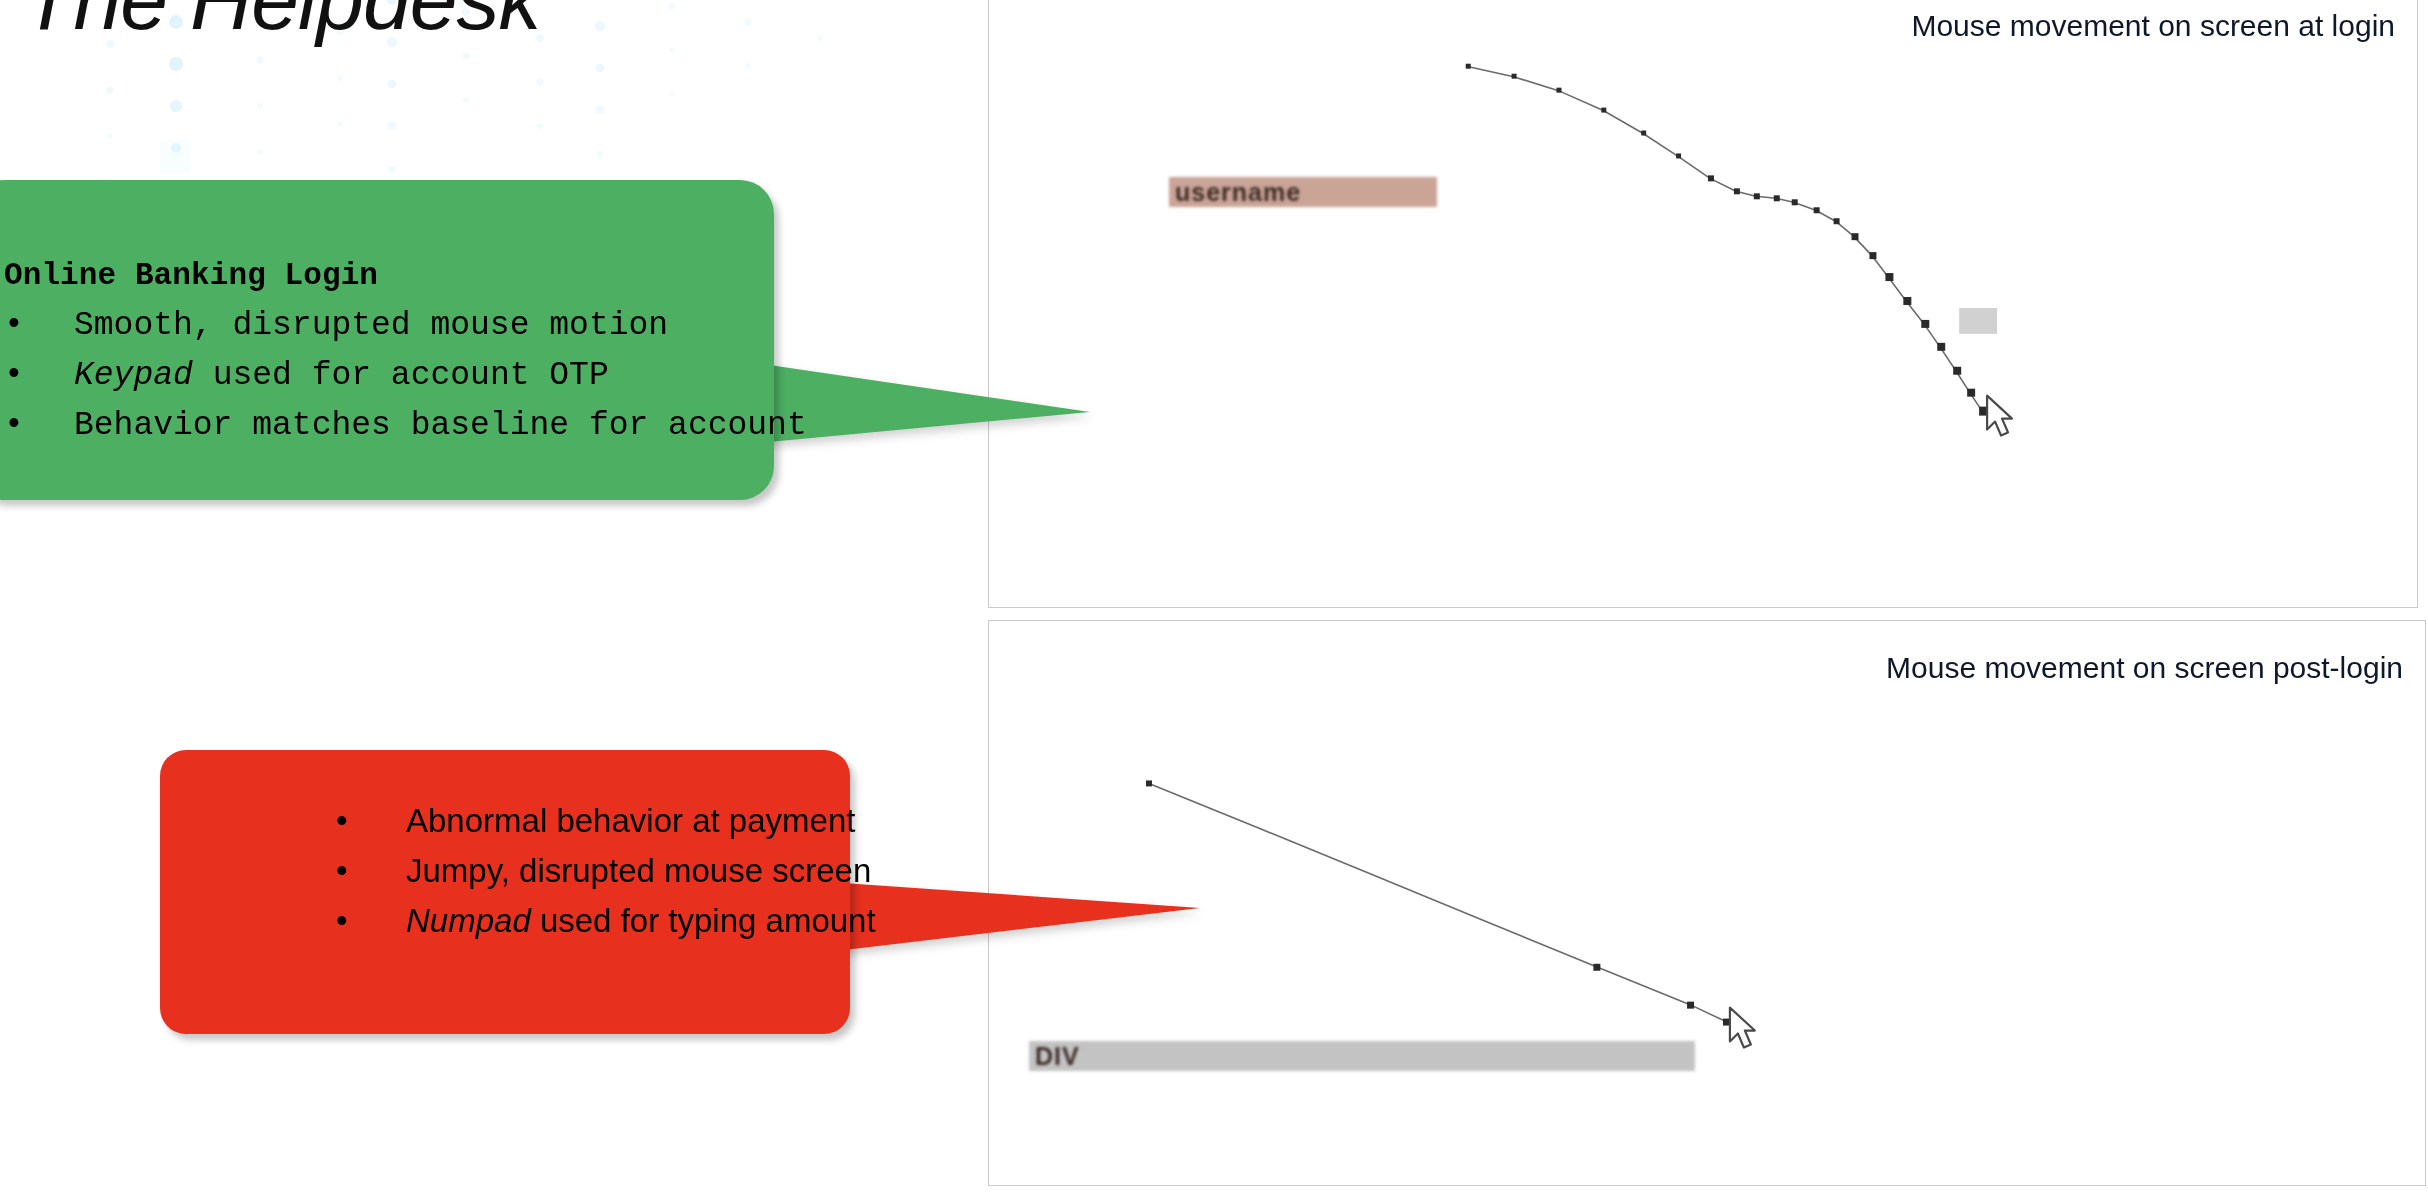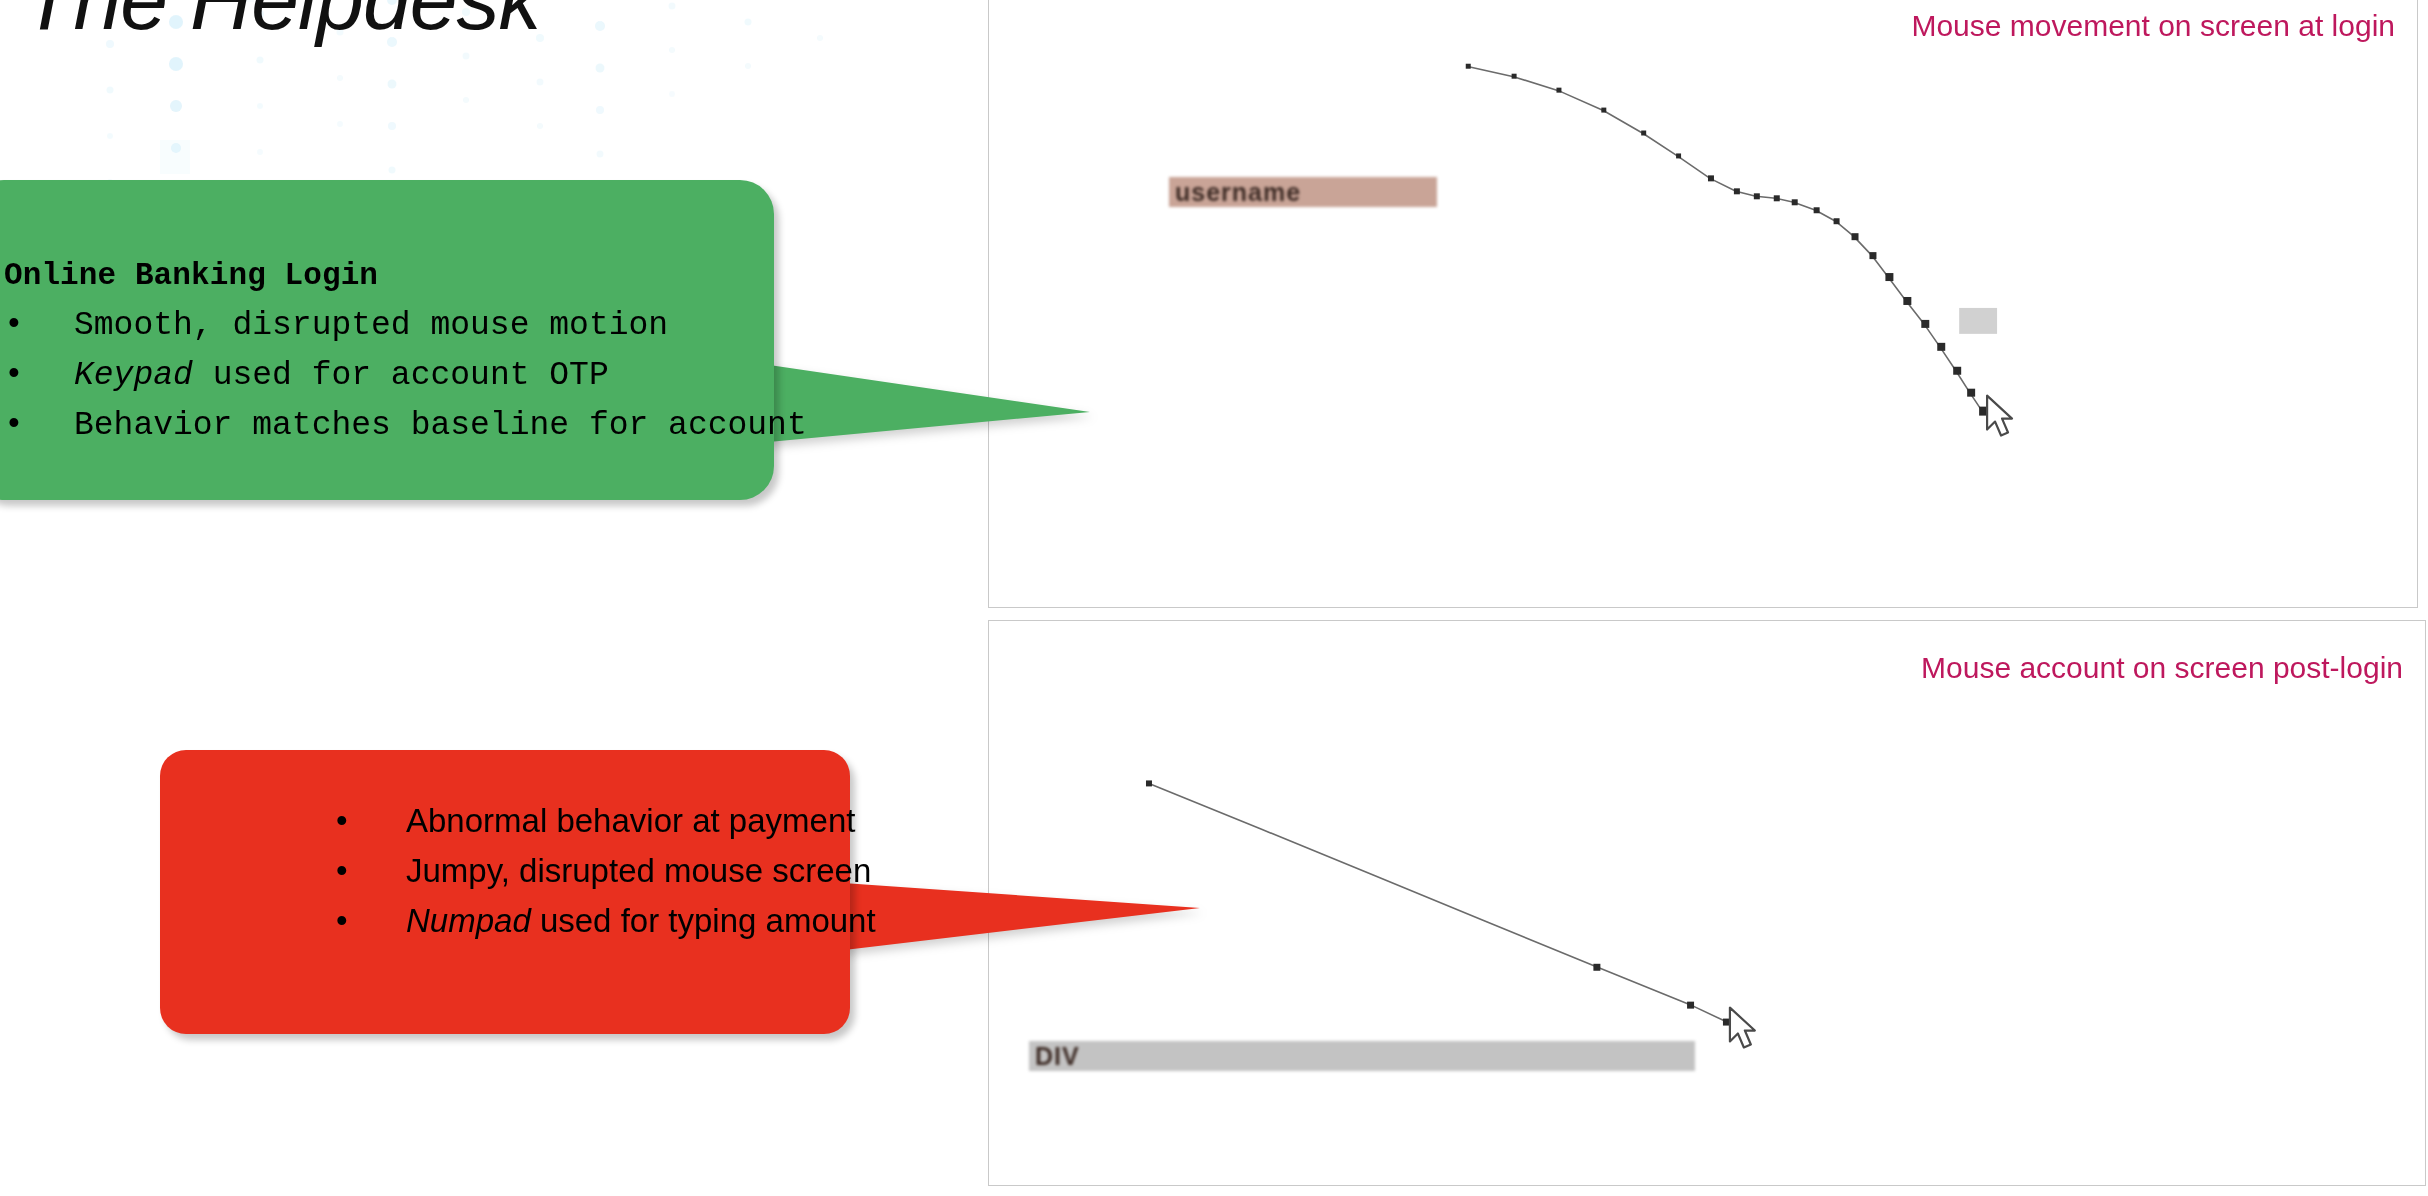--- a/index.html
+++ b/index.html
@@ -86,21 +86,21 @@
     position:absolute;
     background:#ffffff;
     border:1px solid #c9c9c9;
     box-sizing:border-box;
     overflow:hidden;
   }
   #panel-login{left:988px;top:-22px;width:1430px;height:630px;}
   #panel-postlogin{left:988px;top:620px;width:1438px;height:566px;}
   .panel-caption{
     position:absolute;right:22px;top:30px;
-    font-size:30px;color:#be185d;white-space:nowrap;
+    font-size:30px;color:#0f172a;white-space:nowrap;
   }
   .blur-field{
     position:absolute;
     filter:blur(1.6px);
     font-size:25px;font-weight:700;
     color:#3c2a24;
     letter-spacing:1px;
     white-space:nowrap;
     box-sizing:border-box;
     padding:1px 6px;
@@ -264,21 +264,21 @@
     </g>
     <rect x="972" y="330" width="38" height="26" fill="#c9c9c9" opacity=".85"></rect>
 
     <g transform="translate(1000,418)">
       <path d="M0,0 L0,34 L8,26 L14,40 L21,37 L15,23 L25,23 Z" fill="#ffffff" stroke="#4a4a4a" stroke-width="2.2" stroke-linejoin="round"></path>
     </g>
   </svg>
 </div>
 
 <div class="panel" id="panel-postlogin">
-  <div class="panel-caption">Mouse account on screen post-login</div>
+  <div class="panel-caption">Mouse movement on screen post-login</div>
 
   <div class="blur-field" style="left:40px;top:420px;width:666px;height:30px;background:#c3c3c3;">DIV</div>
 
   <svg class="trace" viewBox="0 0 1438 566" xmlns="http://www.w3.org/2000/svg">
     <polyline points="159,163 272,209 384,255 496,301 608,347 702,385 738,402" fill="none" stroke="#6b6b6b" stroke-width="1.6"></polyline>
     <g fill="#2a2a2a">
       <rect x="156" y="160" width="6" height="6"></rect>
       <rect x="605" y="344" width="7" height="7"></rect>
       <rect x="699" y="382" width="7" height="7"></rect>
       <rect x="735" y="399" width="7" height="7"></rect>

